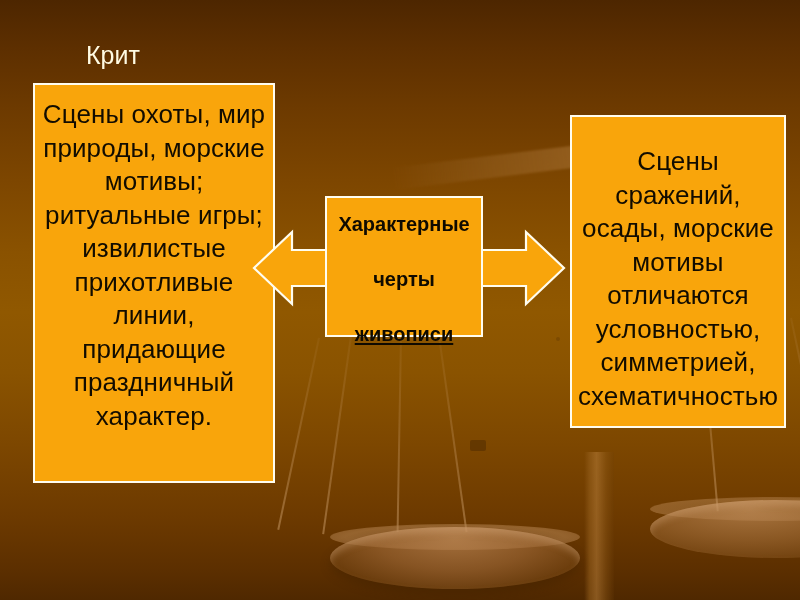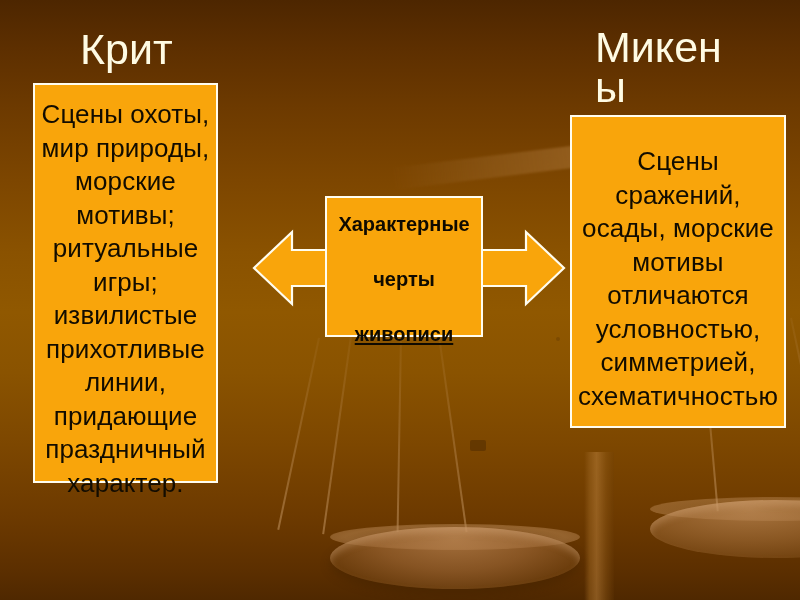--- a/index.html
+++ b/index.html
@@ -132,38 +132,38 @@
   .panel-text {
     display: block;
     padding: 0 4px;
     font-size: 26px;
     line-height: 33.5px;
     letter-spacing: 0.1px;
   }
 
   #left-panel {
     left: 33px; top: 83px;
-    width: 185px; height: 400px;
+    width: 242px; height: 400px;
   }
   #left-panel .panel-text { padding-top: 13px; }
 
   #right-panel {
     left: 570px; top: 115px;
     width: 216px; height: 313px;
   }
   #right-panel .panel-text { padding-top: 28px; }
 
   
   .heading {
     position: absolute;
     color: #fffbe3;
-    font-size: 43px;
+    font-size: 25px;
     line-height: 40px;
     font-weight: normal;
-    margin: 2px;
+    margin: 8px;
     text-align: left;
   }
   #title-crete { left: 78px; top: 27px; width: 170px; }
   #title-mycenae { left: 593px; top: 25px; width: 88px; }
 
   
   #double-arrow {
     position: absolute;
     left: 252px; top: 228px;
     width: 314px; height: 80px;
@@ -208,21 +208,20 @@
     <div class="pan pan-right"></div>
     <div class="pan pan-left-rim"></div>
     <div class="pan pan-left"></div>
 
     <div class="speck" style="left:470px;top:440px;width:16px;height:11px;"></div>
     <div class="speck" style="left:556px;top:337px;width:4px;height:4px;opacity:.5;"></div>
   </div>
 
   <h1 class="heading" id="title-crete">Крит</h1>
 
-  <h1 class="heading" id="title-mycenae"><span>Микен</span><br><span>ы</span></h1>
 
   <div class="panel" id="left-panel">
     <span class="panel-text">Сцены охоты, мир природы, морские мотивы; ритуальные игры; извилистые прихотливые линии, придающие праздничный характер.</span>
   </div>
 
   <div class="panel" id="right-panel">
     <span class="panel-text">Сцены сражений, осады, морские мотивы отличаются условностью, симметрией, схематичностью</span>
   </div>
 
   <div id="double-arrow">

